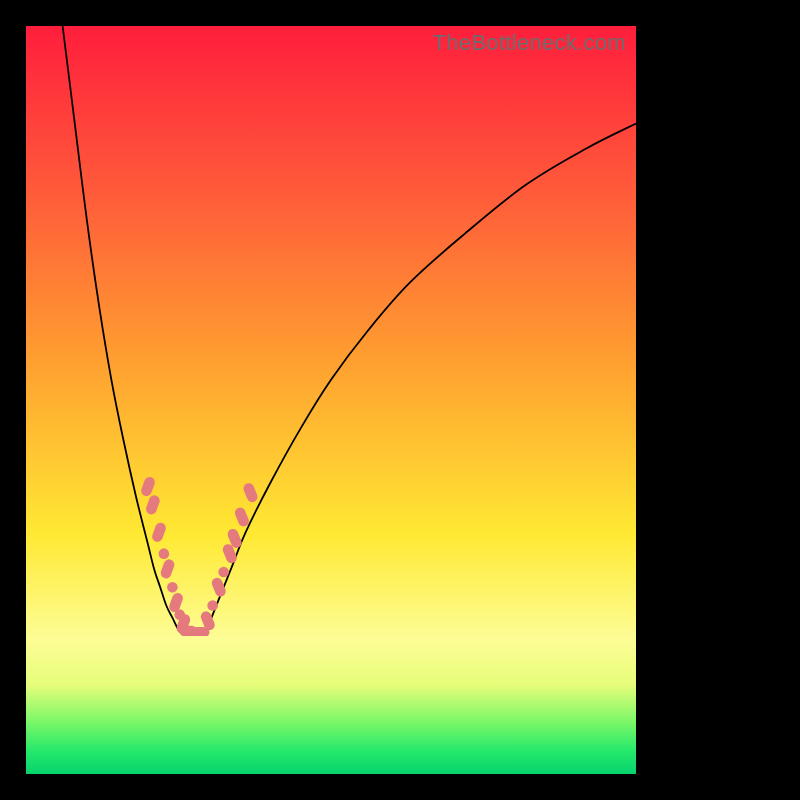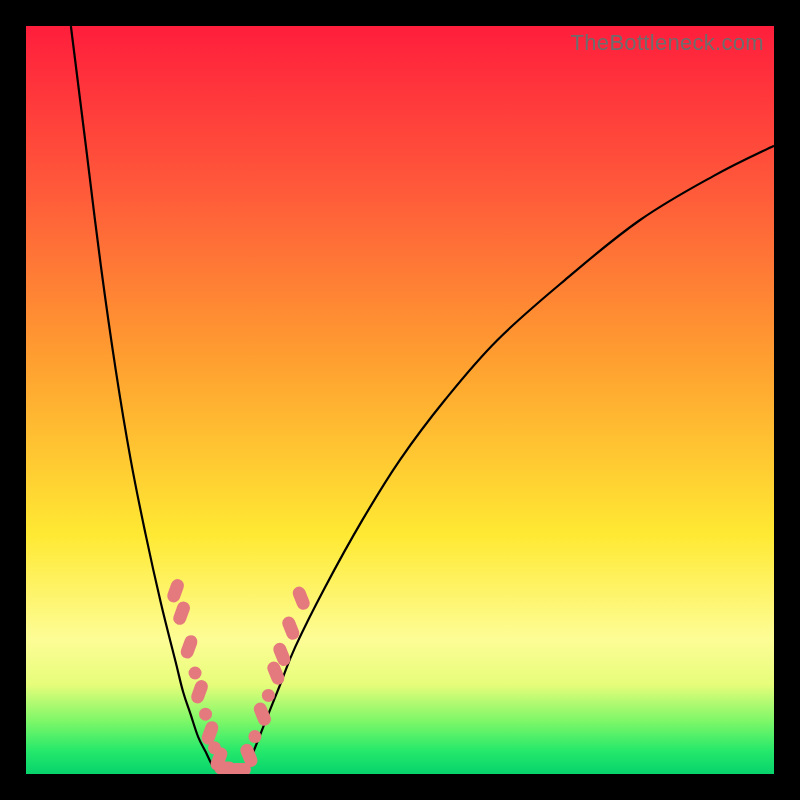--- a/index.html
+++ b/index.html
@@ -8,21 +8,21 @@
     width: 800px;
     height: 800px;
     background: #000;
     overflow: hidden;
     font-family: Arial, Helvetica, sans-serif;
   }
   .frame {
     position: absolute;
     left: 26px;
     top: 26px;
-    width: 748px;
+    width: 610px;
     height: 748px;
     overflow: hidden;
   }
   .gradient {
     position: absolute;
     inset: 0;
     background: linear-gradient(
       to bottom,
       #ff1e3c 0%,
       #ff5a3a 22%,

